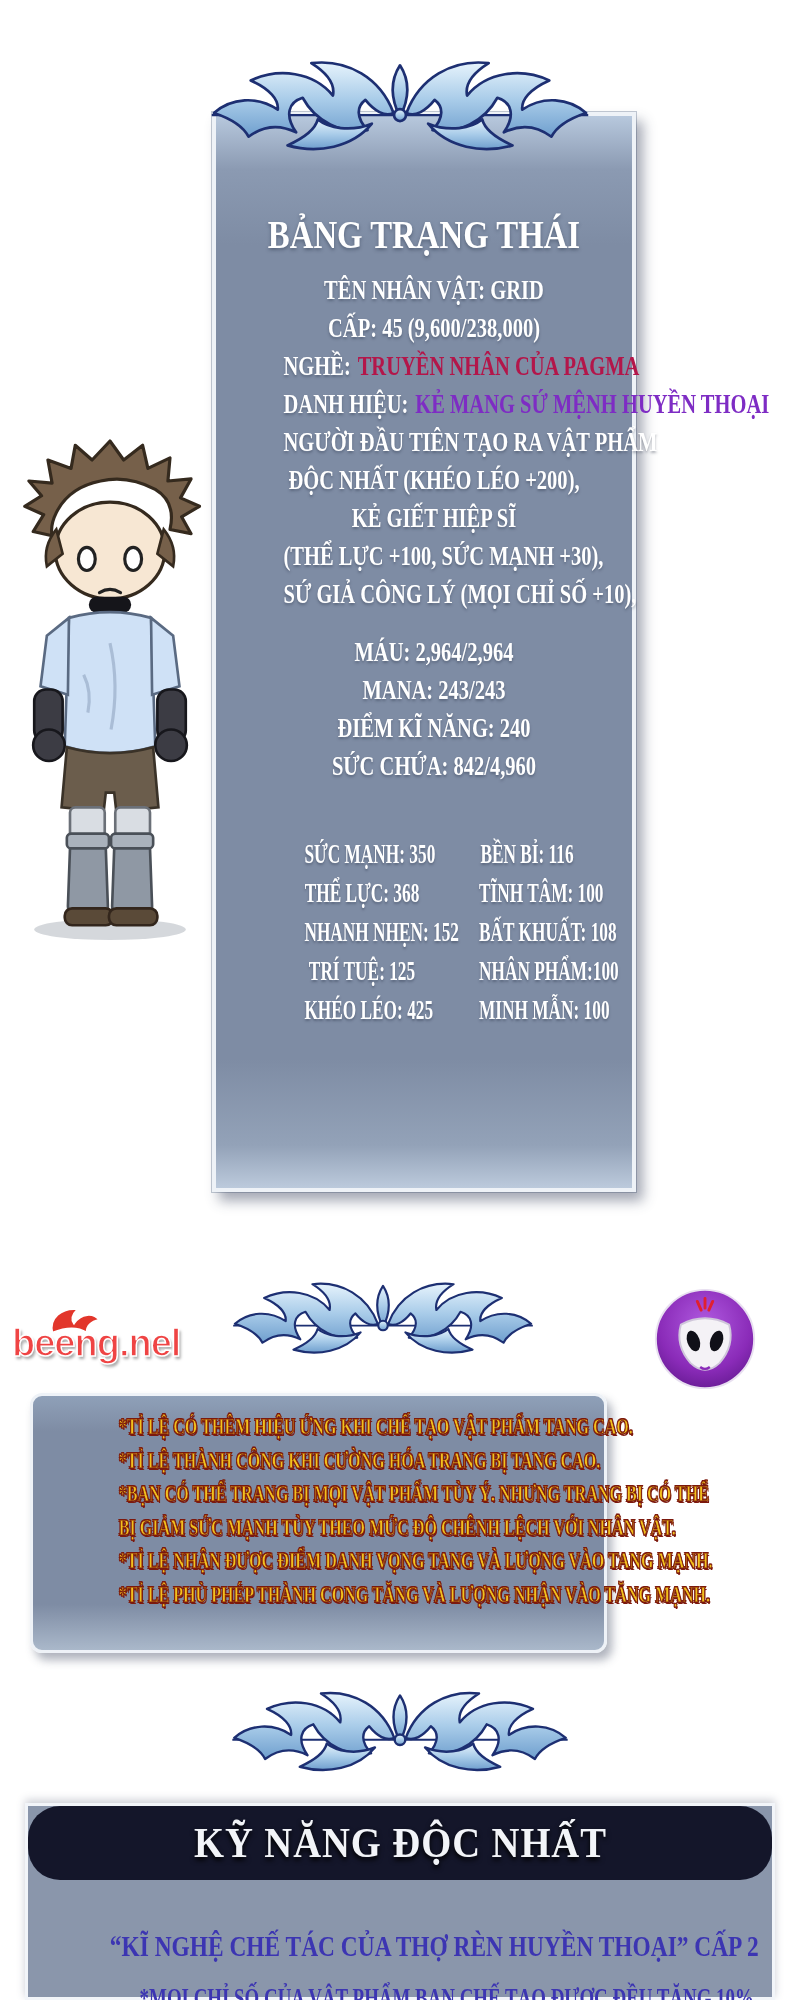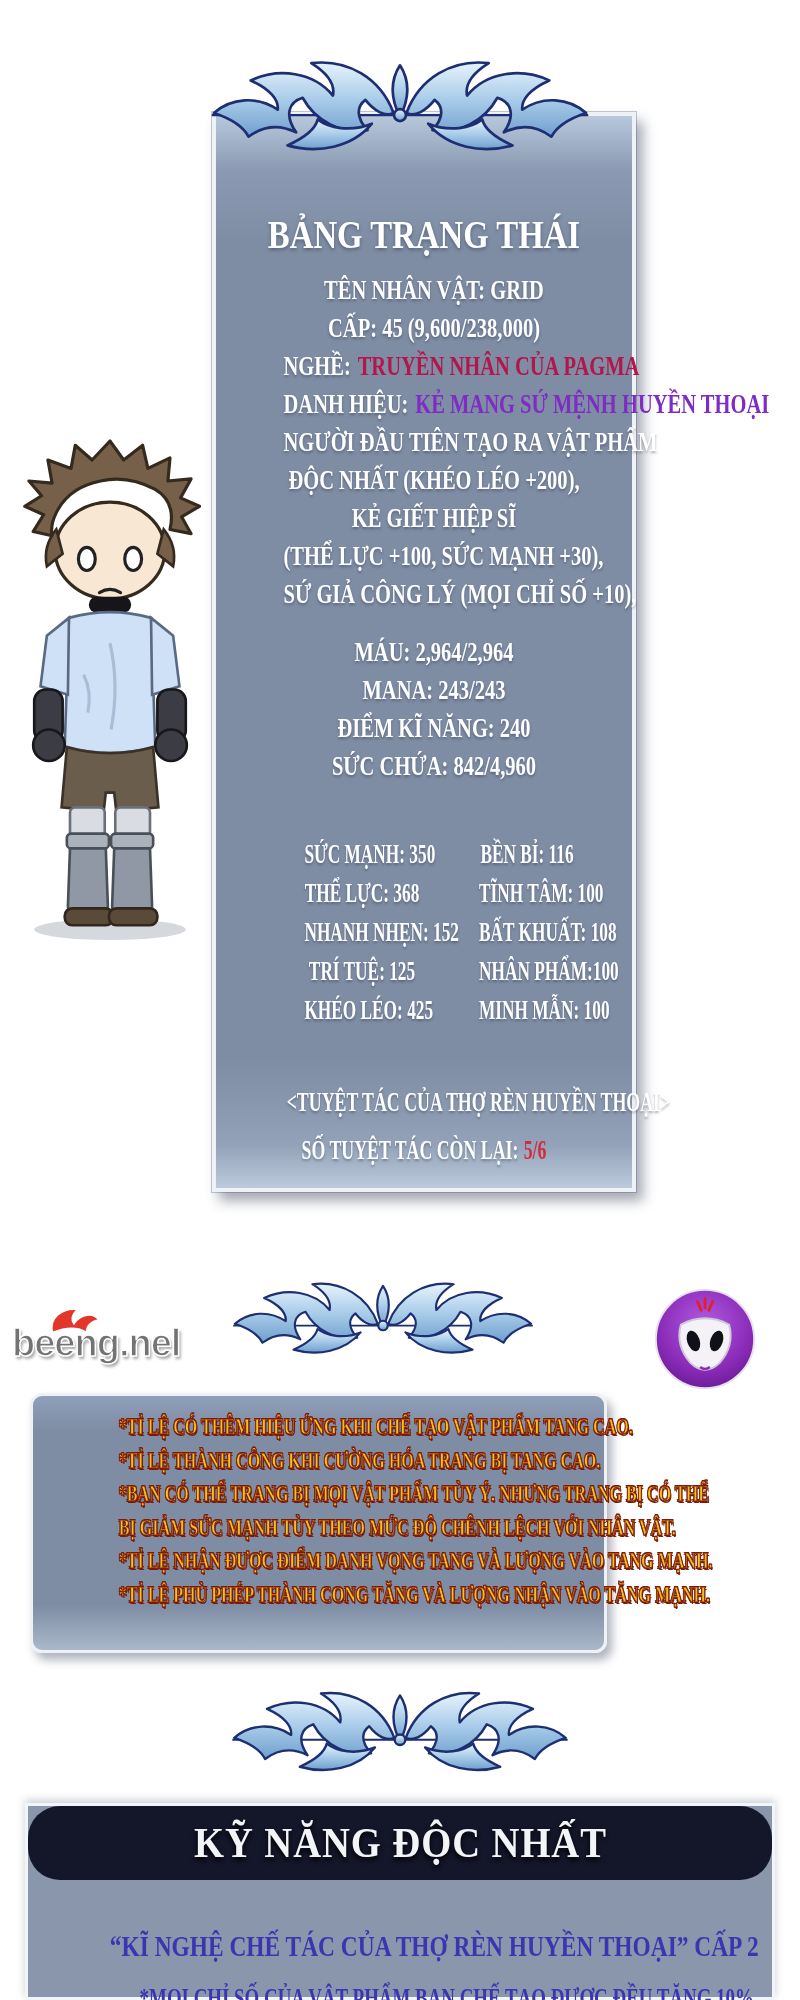--- a/index.html
+++ b/index.html
@@ -51,21 +51,21 @@
   .count-red{color:#d12c3f;margin-left:8px;text-shadow:none;}
 
   
   .character{position:absolute;left:10px;top:428px;width:200px;height:525px;z-index:2;}
 
   
   .beeng-logo{position:absolute;left:12px;top:1322px;z-index:4;}
   .beeng-icon{position:absolute;left:34px;top:-20px;width:56px;height:36px;}
   .beeng-text{
     font-family:"Liberation Sans",sans-serif;font-weight:bold;font-size:38px;
-    color:#737373;letter-spacing:-1px;-webkit-text-stroke:1.5px #ffffff;
+    color:#ef4444;letter-spacing:-1px;-webkit-text-stroke:1.5px #ffffff;
     text-shadow:2px 3px 3px rgba(0,0,0,.35);
   }
   .mask-logo{position:absolute;left:652px;top:1286px;width:106px;height:106px;z-index:4;}
 
   
   .effects-panel{
     position:absolute;left:30px;top:1393px;width:577px;height:260px;z-index:2;
     box-sizing:border-box;border:3px solid #eef2f7;border-radius:12px;
     background:linear-gradient(180deg,#8fa0b8 0%,#7e8ca4 14%,#7e8ca4 82%,#aab8ca 100%);
     box-shadow:5px 7px 10px rgba(55,65,90,.4);
@@ -159,24 +159,20 @@
       <div class="stat-cell">THỂ LỰC: 368</div>
       <div class="stat-cell">TĨNH TÂM: 100</div>
       <div class="stat-cell">NHANH NHẸN: 152</div>
       <div class="stat-cell">BẤT KHUẤT: 108</div>
       <div class="stat-cell">TRÍ TUỆ: 125</div>
       <div class="stat-cell">NHÂN PHẨM:100</div>
       <div class="stat-cell">KHÉO LÉO: 425</div>
       <div class="stat-cell">MINH MẪN: 100</div>
     </div>
 
-    <div class="masterpiece">
-      <div class="mp-line">&lt;TUYỆT TÁC CỦA THỢ RÈN HUYỀN THOẠI&gt;</div>
-      <div class="mp-line"><span>SỐ TUYỆT TÁC CÒN LẠI:</span><span class="count-red">5/6</span></div>
-    </div>
   </section>
 
   <svg class="character" viewBox="0 0 190 490">
     <ellipse cx="95" cy="472" rx="72" ry="10" fill="rgba(115,125,140,0.30)"></ellipse>
 
     <ellipse cx="95" cy="112" rx="52" ry="46" fill="#f7e7d3" stroke="#352a1e" stroke-width="3"></ellipse>
 
     <path d="M95,8 L108,26 L126,12 L131,34 L152,24 L150,46 L172,44 L162,62 L180,70 L163,80 L172,96 L152,92
              Q158,66 138,54 Q112,40 86,46 Q56,52 44,76 Q38,88 40,98 L22,94 L32,78 L14,70 L30,60 L18,46
              L40,48 L36,26 L58,34 L62,12 L78,26 Z" fill="#76604a" stroke="#352a1e" stroke-width="3" stroke-linejoin="round"></path>

